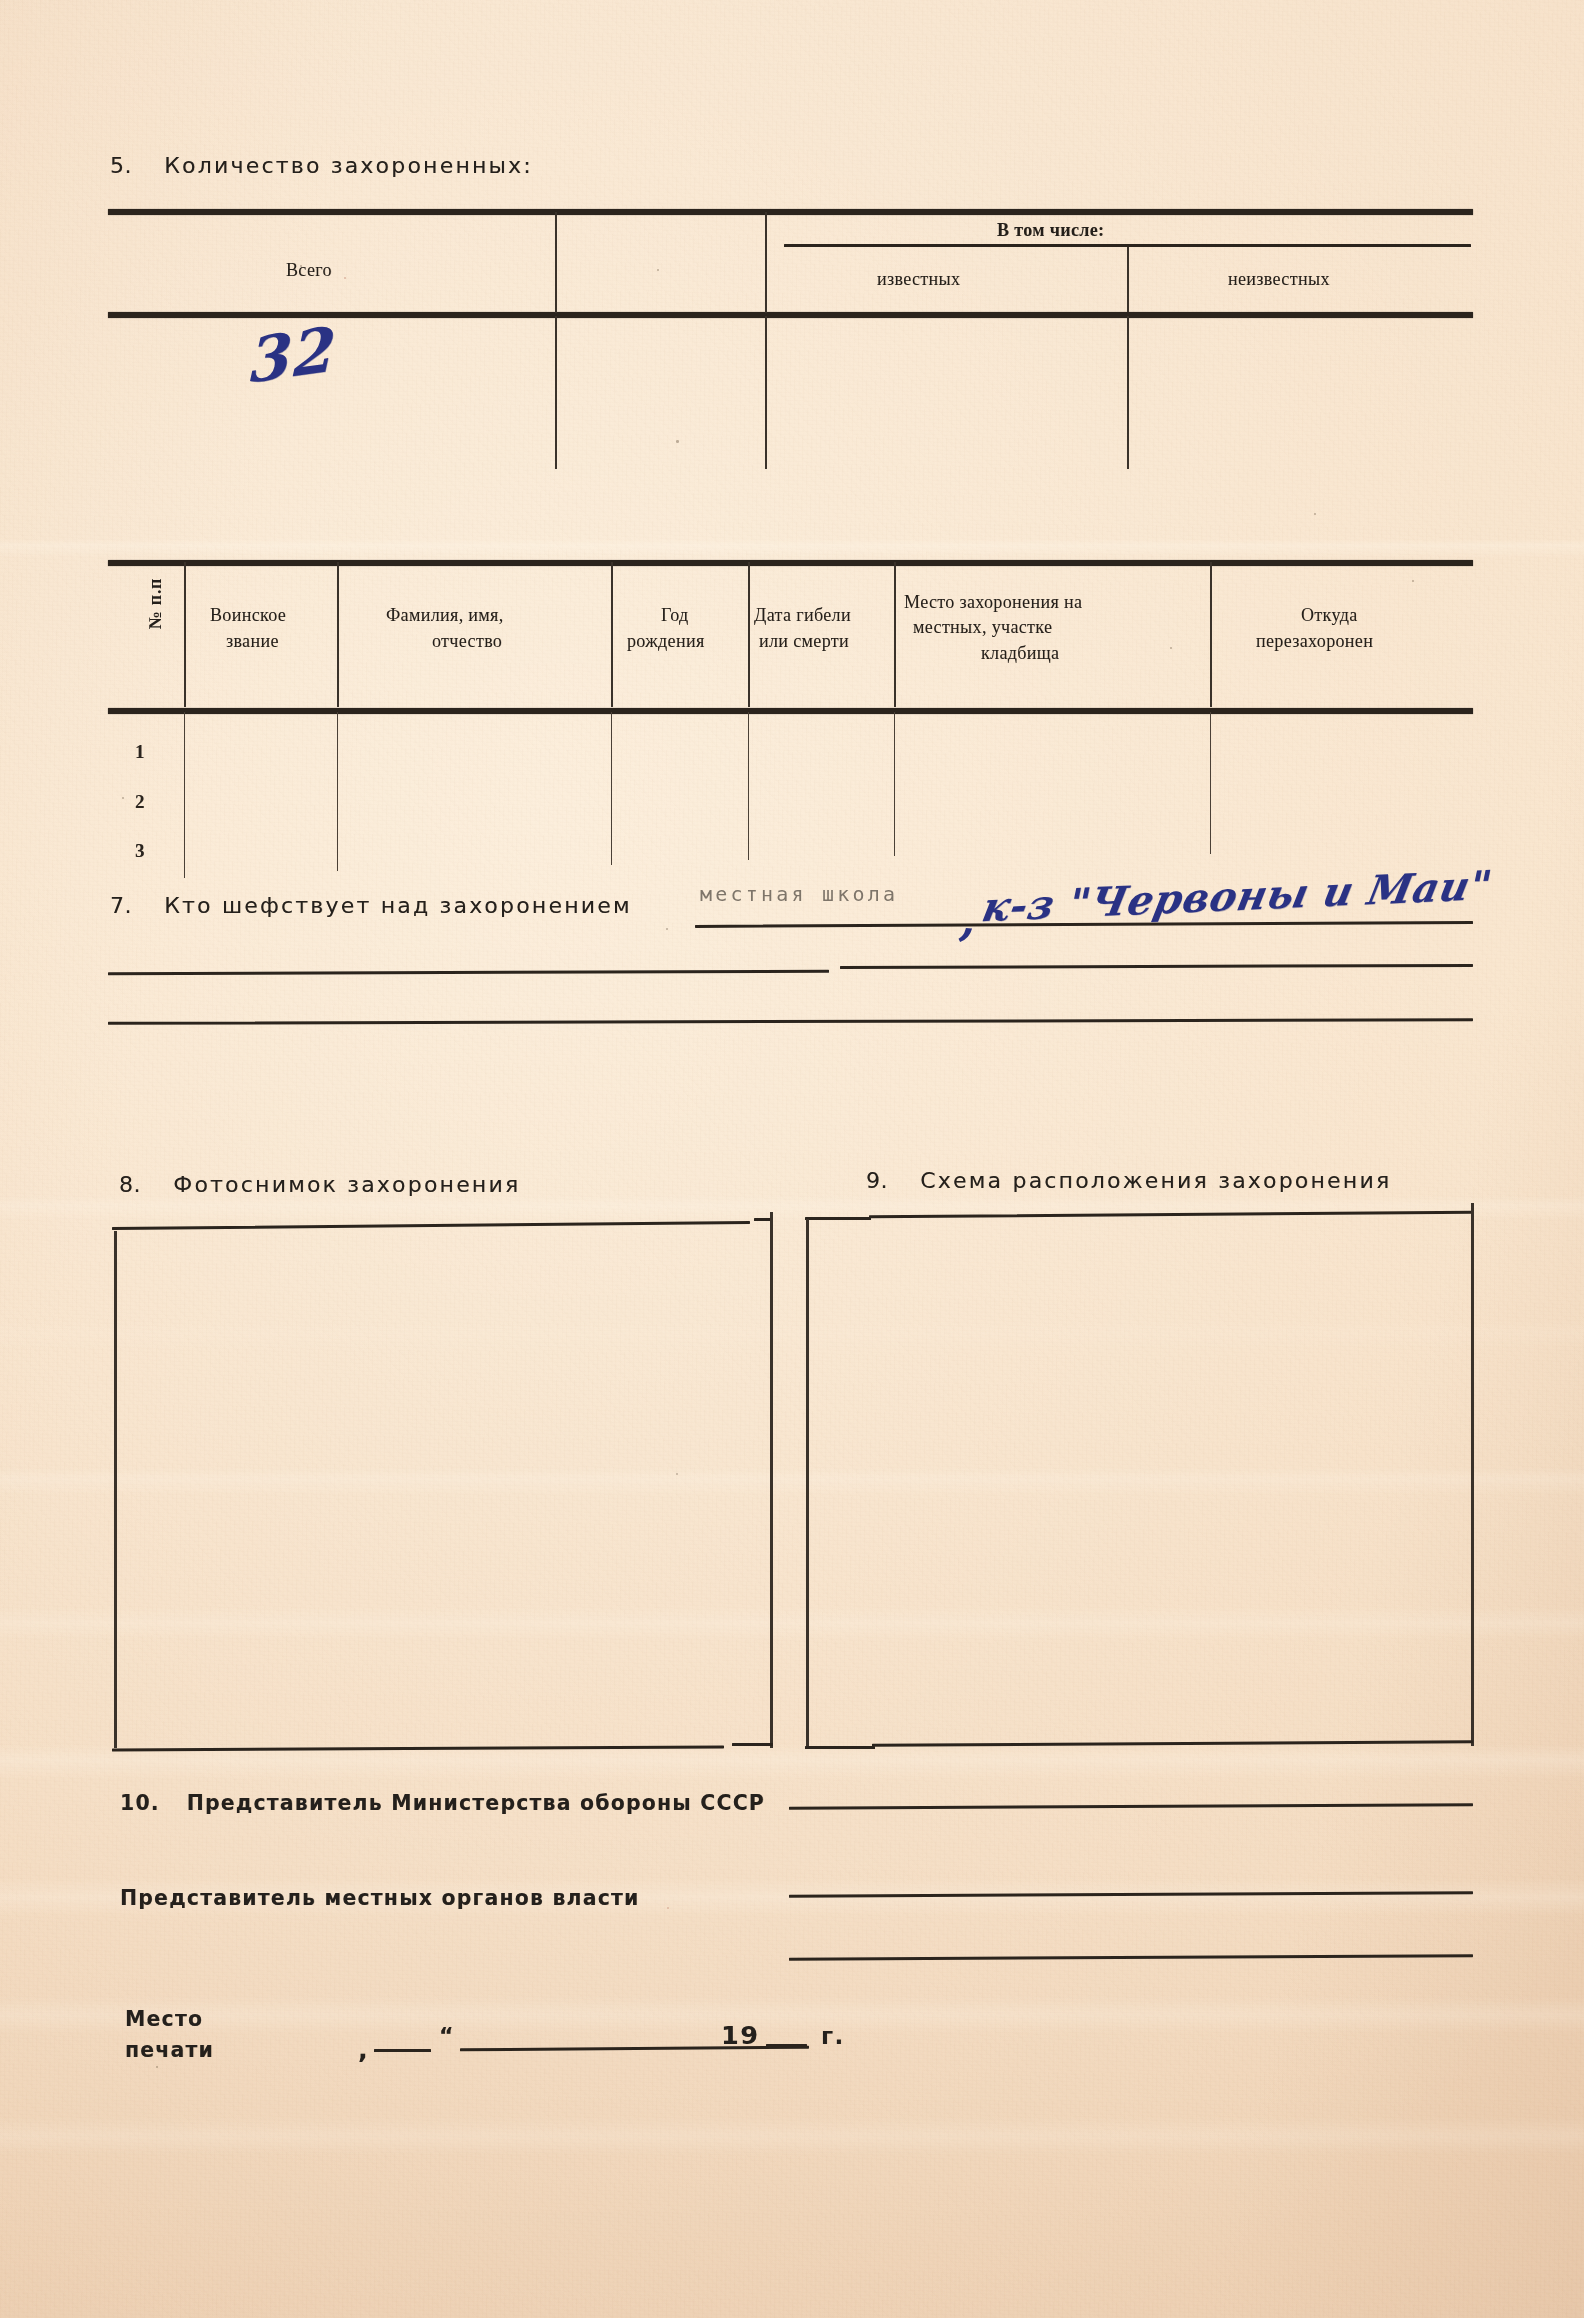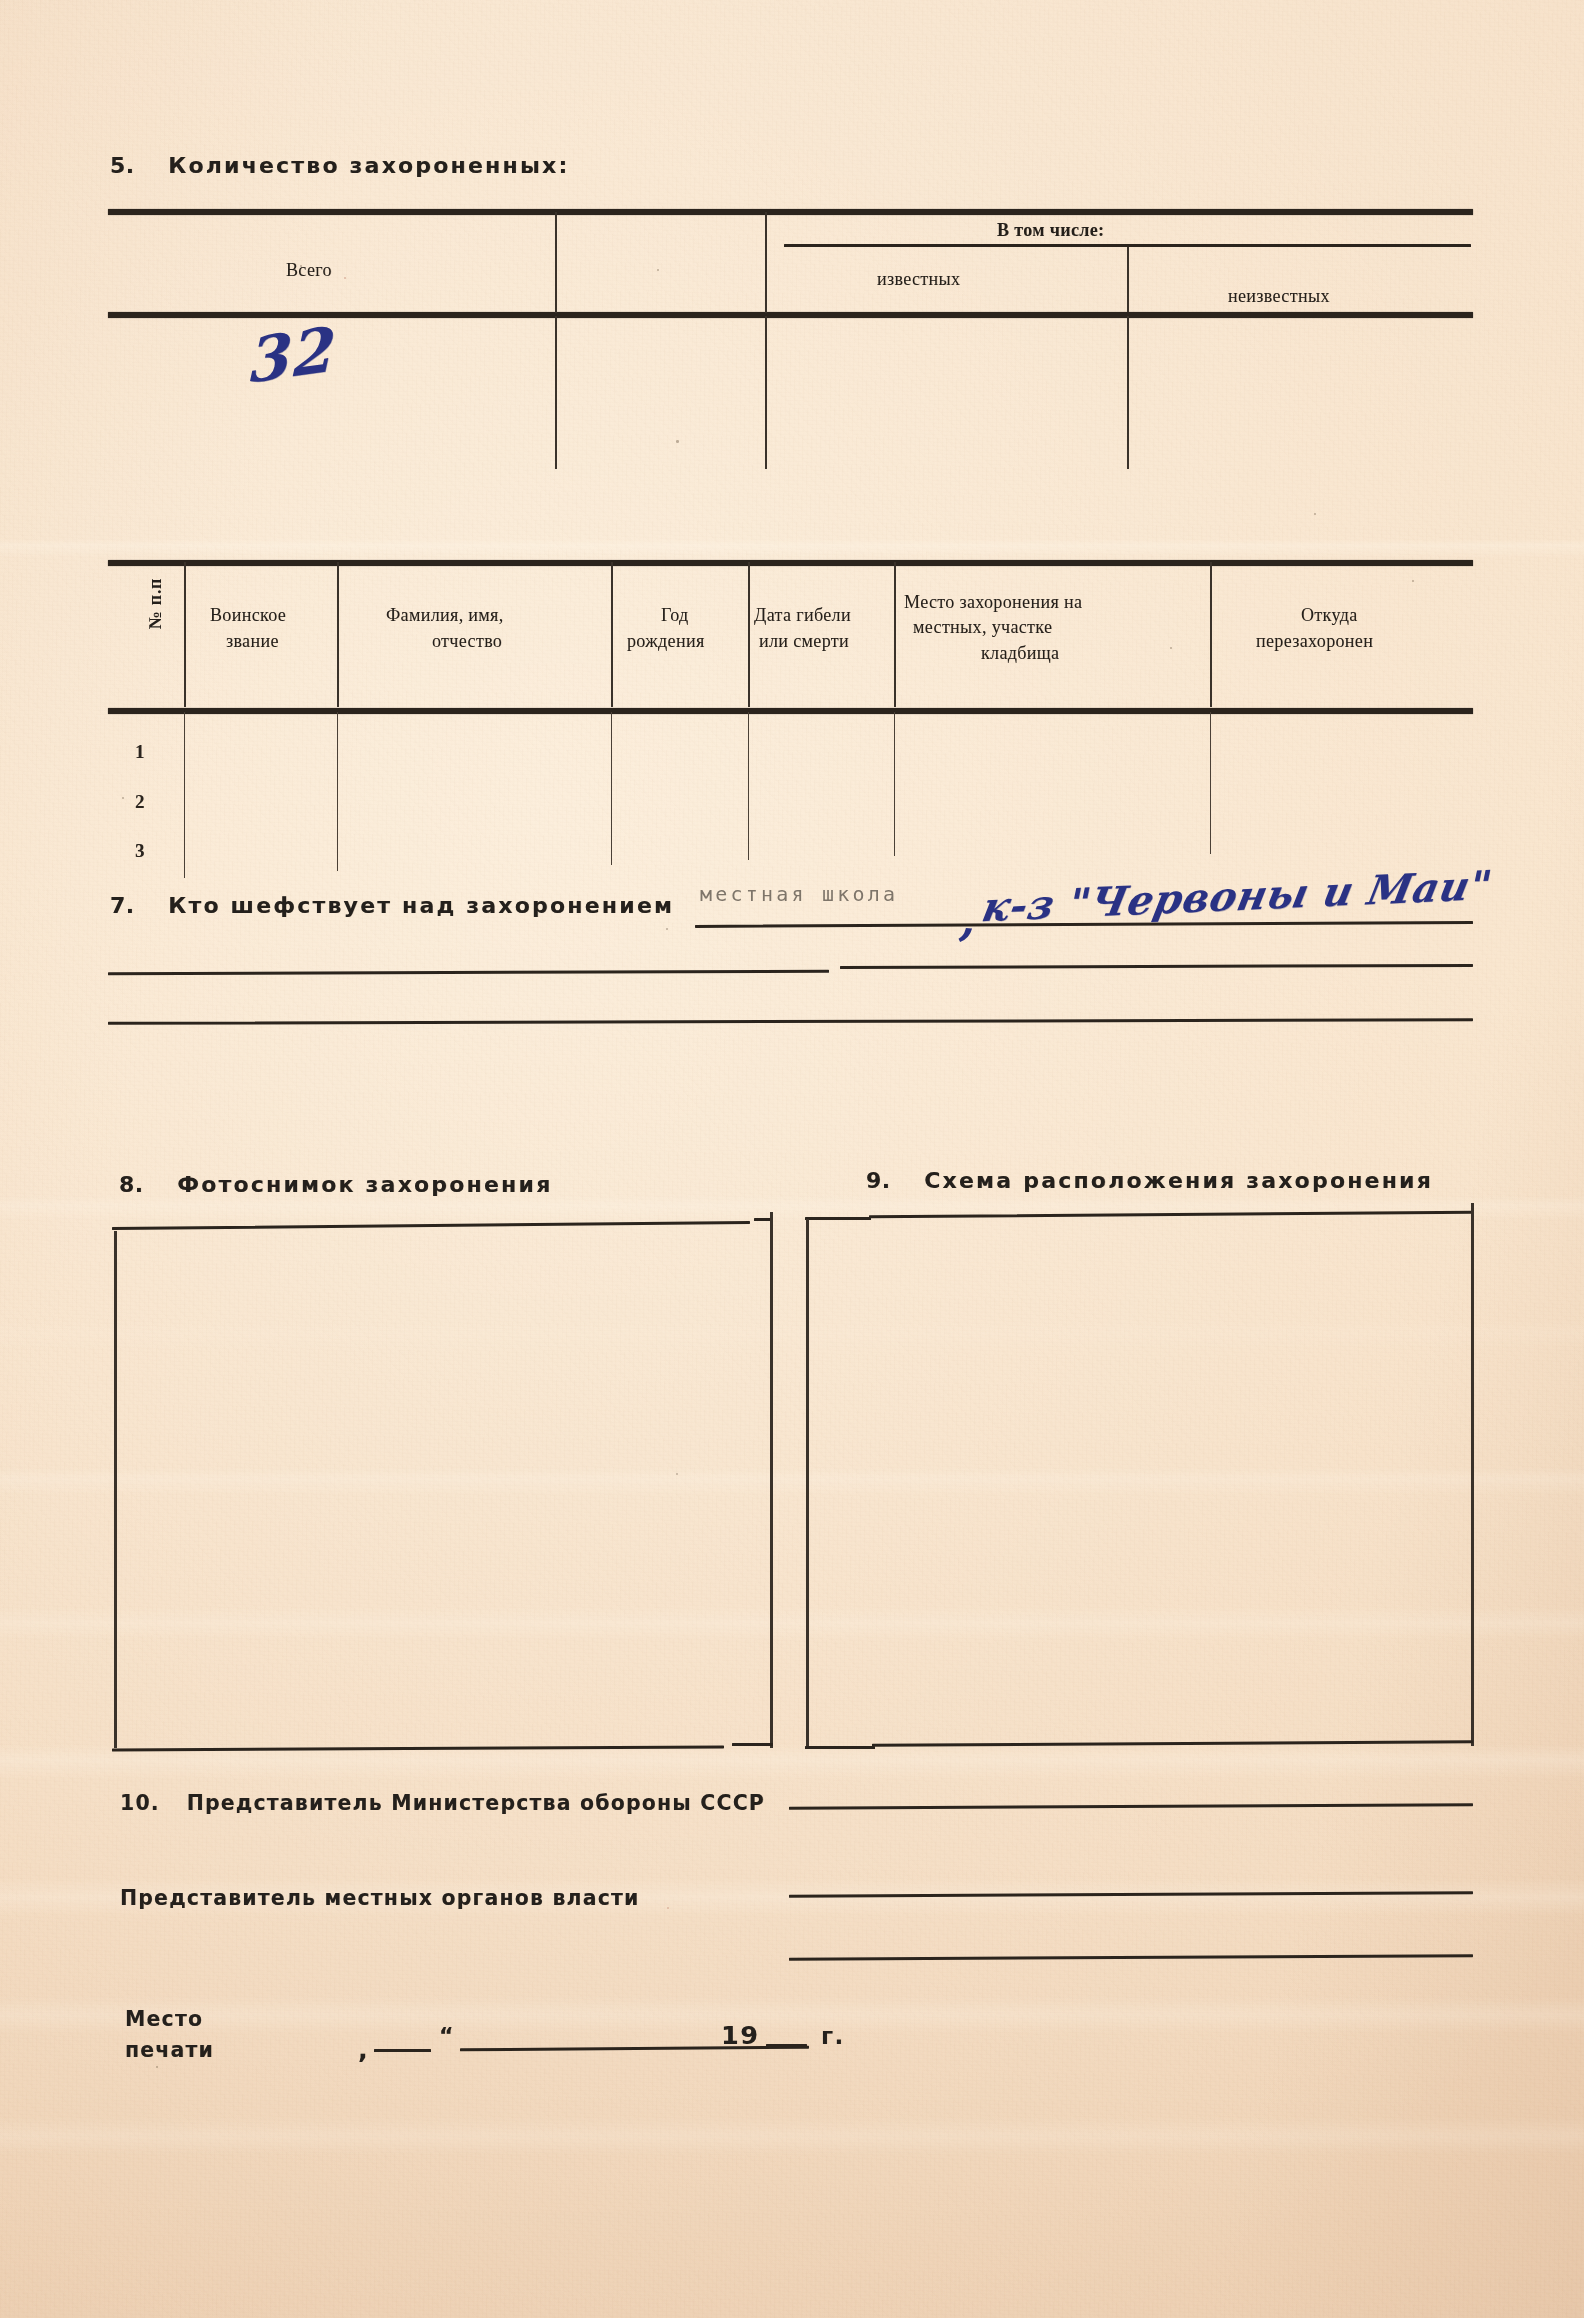--- a/index.html
+++ b/index.html
@@ -56,21 +56,21 @@
   }
 
   .layer { position: absolute; inset: 0; }
   #content { position: absolute; inset: 0; z-index: 5; }
 
   
   .ink {
     position: absolute;
     color: #24201c;
     font-family: "DejaVu Sans", sans-serif;
-    font-weight: 700;
+    font-weight: 400;
     white-space: nowrap;
     letter-spacing: 0.06em;
     text-shadow: 0.3px 0.3px 0 rgba(60,45,30,0.35);
   }
   .hdr {
     font-size: 22px;
     letter-spacing: 0.10em;
   }
   .hdr .num { letter-spacing: 0.02em; }
   .cellhdr {
@@ -213,21 +213,21 @@
     <div class="vrule" style="left:765px; top:212px; height:101px;"></div>
     <div class="vrule" style="left:1127px; top:247px; height:65px;"></div>
 
     <div class="vrule" style="left:555px; top:316px; height:153px;"></div>
     <div class="vrule" style="left:765px; top:316px; height:153px;"></div>
     <div class="vrule" style="left:1127px; top:316px; height:153px;"></div>
 
     <div class="ink cellhdr" style="left:286px; top:260px;">Всего</div>
     <div class="ink cellhdr bold" style="left:997px; top:220px;">В  том  числе:</div>
     <div class="ink cellhdr" style="left:877px; top:269px;">известных</div>
-    <div class="ink cellhdr" style="left:1228px; top:286px;">неизвестных</div>
+    <div class="ink cellhdr" style="left:1228px; top:269px;">неизвестных</div>
 
     <div class="hand hand-num" style="left:250px; top:319px;">32</div>
 
 
     <div class="rule thick" style="left:108px; top:560px; width:1365px;"></div>
     <div class="rule thick" style="left:108px; top:708px; width:1365px;"></div>
 
     <div class="vrule" style="left:184px; top:562px; height:145px;"></div>
     <div class="vrule" style="left:337px; top:562px; height:145px;"></div>
     <div class="vrule" style="left:611px; top:562px; height:145px;"></div>

